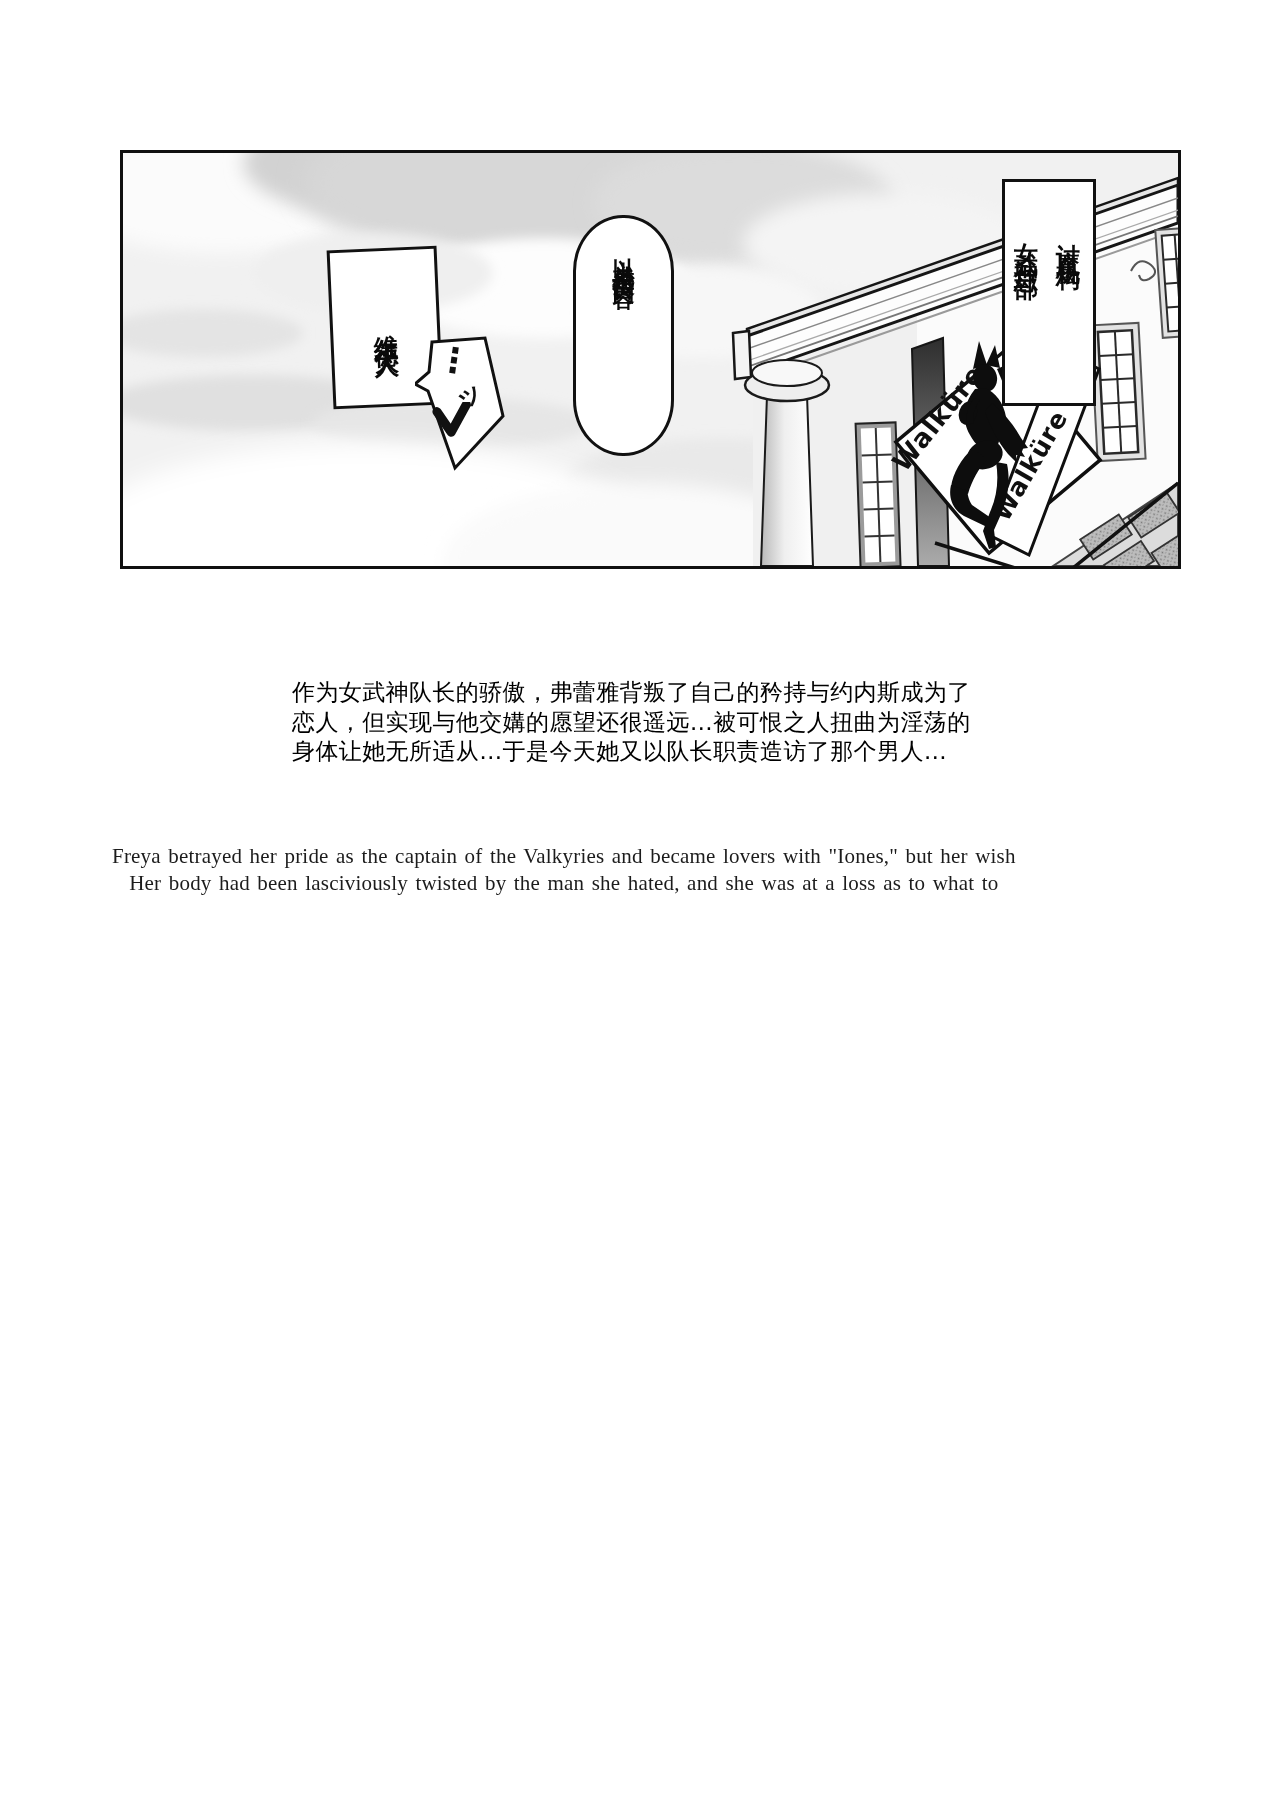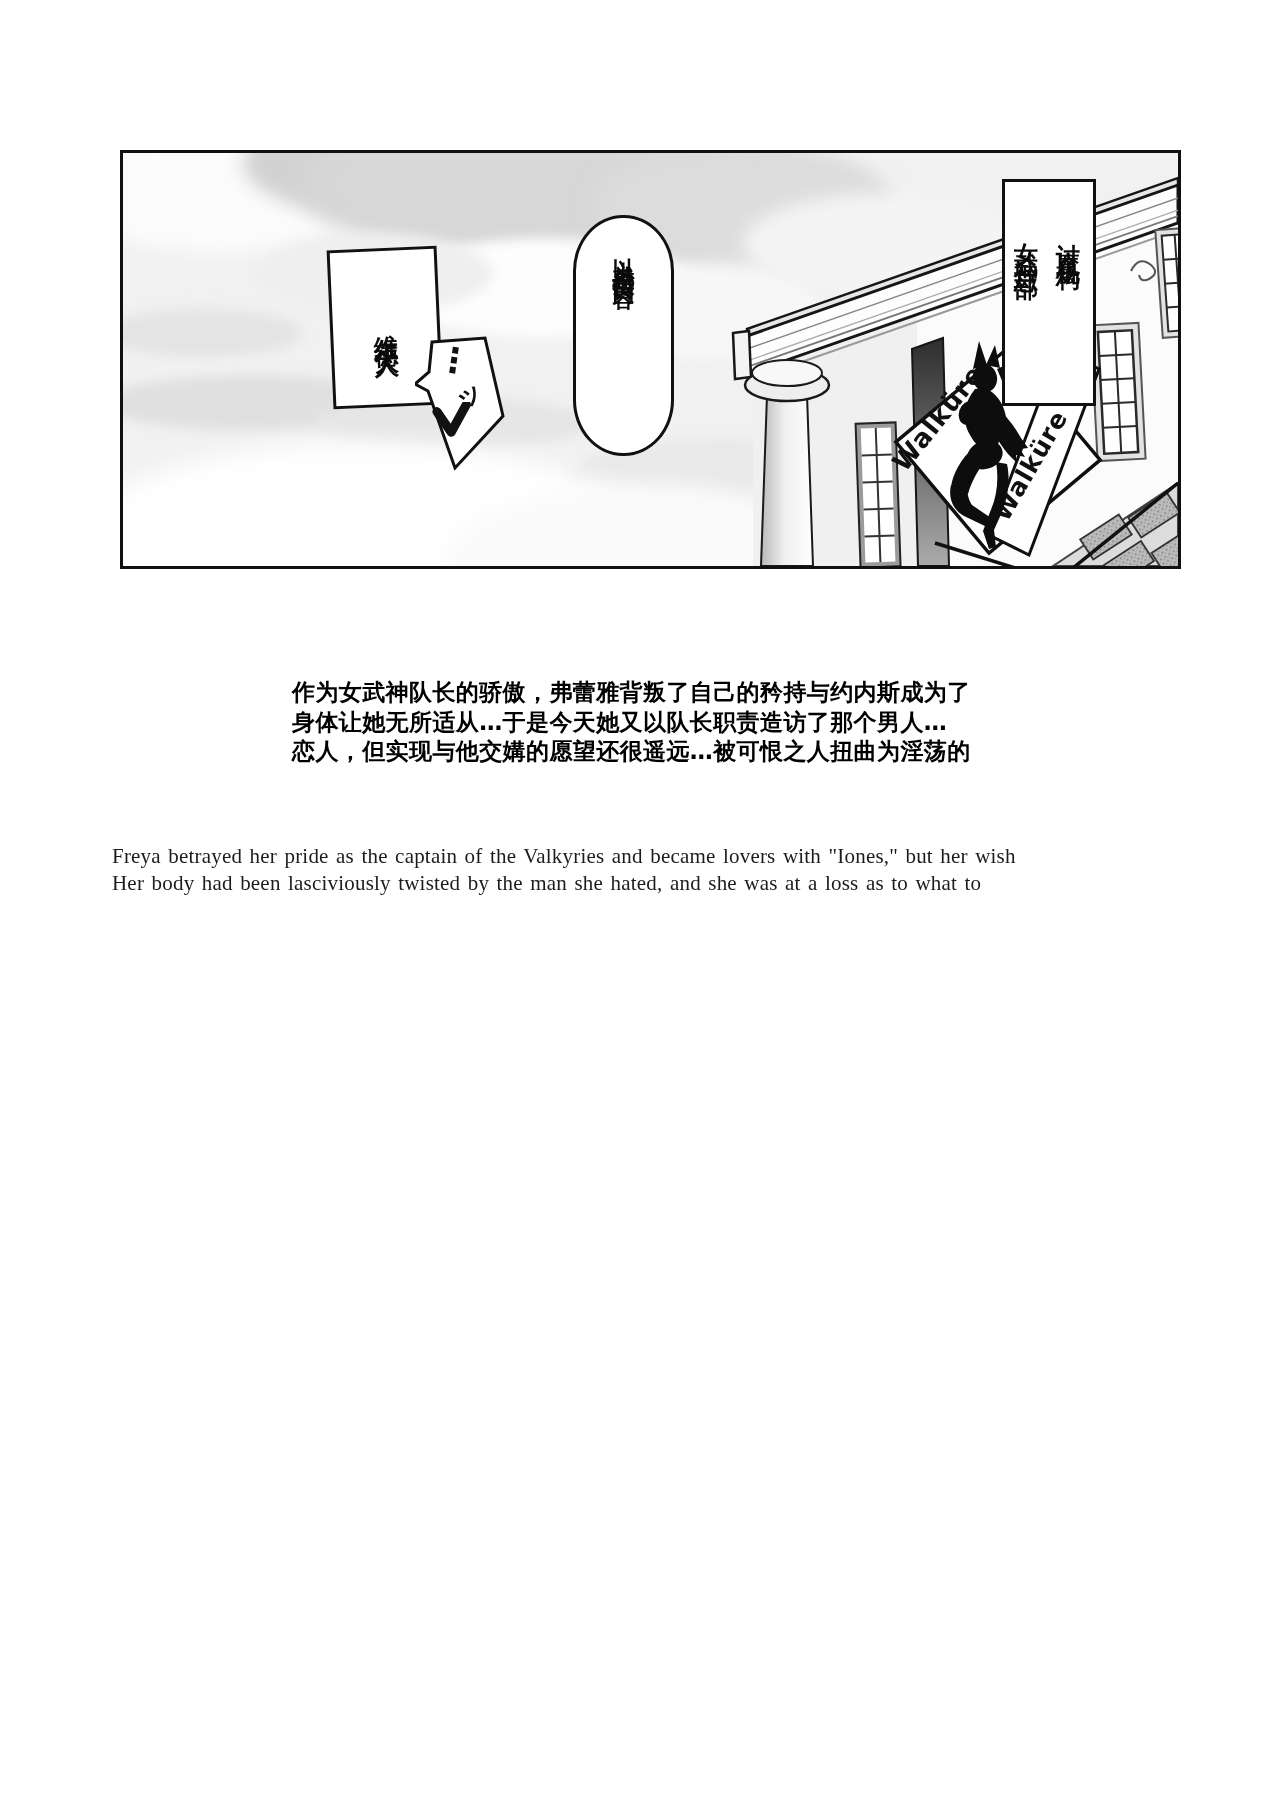--- a/index.html
+++ b/index.html
@@ -34,27 +34,27 @@
   .round-bubble .vtext{font-size:22px;font-weight:700;letter-spacing:4px;}
 
   
   .caption{position:absolute;left:879px;top:26px;width:94px;height:227px;
            background:#ffffff;border:3px solid #111;box-sizing:border-box;}
   .caption-inner{writing-mode:vertical-rl;text-orientation:upright;height:100%;
                  padding-top:42px;padding-right:3px;box-sizing:border-box;
                  font-size:24px;font-weight:700;letter-spacing:8px;line-height:42px;color:#0a0a0a;}
 
   
-  .cn{position:absolute;left:292px;top:678px;color:#000;font-size:23px;font-weight:700;
+  .cn{position:absolute;left:292px;top:678px;color:#000;font-size:23px;font-weight:400;
       line-height:29.5px;letter-spacing:0.4px;white-space:nowrap;}
 
   
   .en{position:absolute;left:112px;top:843px;color:#1c1c1c;
       font-family:"Liberation Serif","DejaVu Serif",serif;
-      font-size:21px;line-height:26.5px;letter-spacing:0.2px;word-spacing:2px;white-space:nowrap;}
+      font-size:21px;line-height:26.5px;letter-spacing:0.2px;word-spacing:2px;white-space:nowrap;text-align:center;}
 </style>
 </head>
 <body>
 
 <div class="page">
 
   <div class="panel">
 
     <svg class="art" viewBox="0 0 1055 413" xmlns="http://www.w3.org/2000/svg">
       <defs>
@@ -212,22 +212,22 @@
     <div class="caption">
       <div class="caption-inner">
         <div>讨魔机构</div>
         <div>女武神总部</div>
       </div>
     </div>
   </div>
 
   <div class="cn">
     <div>作为女武神队长的骄傲，弗蕾雅背叛了自己的矜持与约内斯成为了</div>
+    <div>恋人，但实现与他交媾的愿望还很遥远…被可恨之人扭曲为淫荡的</div>
     <div>身体让她无所适从…于是今天她又以队长职责造访了那个男人…</div>
-    <div>恋人，但实现与他交媾的愿望还很遥远…被可恨之人扭曲为淫荡的</div>
   </div>
 
   <div class="en">
     <div>Freya betrayed her pride as the captain of the Valkyries and became lovers with "Iones," but her wish</div>
     <div>Her body had been lasciviously twisted by the man she hated, and she was at a loss as to what to</div>
   </div>
 
 </div>
 
 </body></html>

